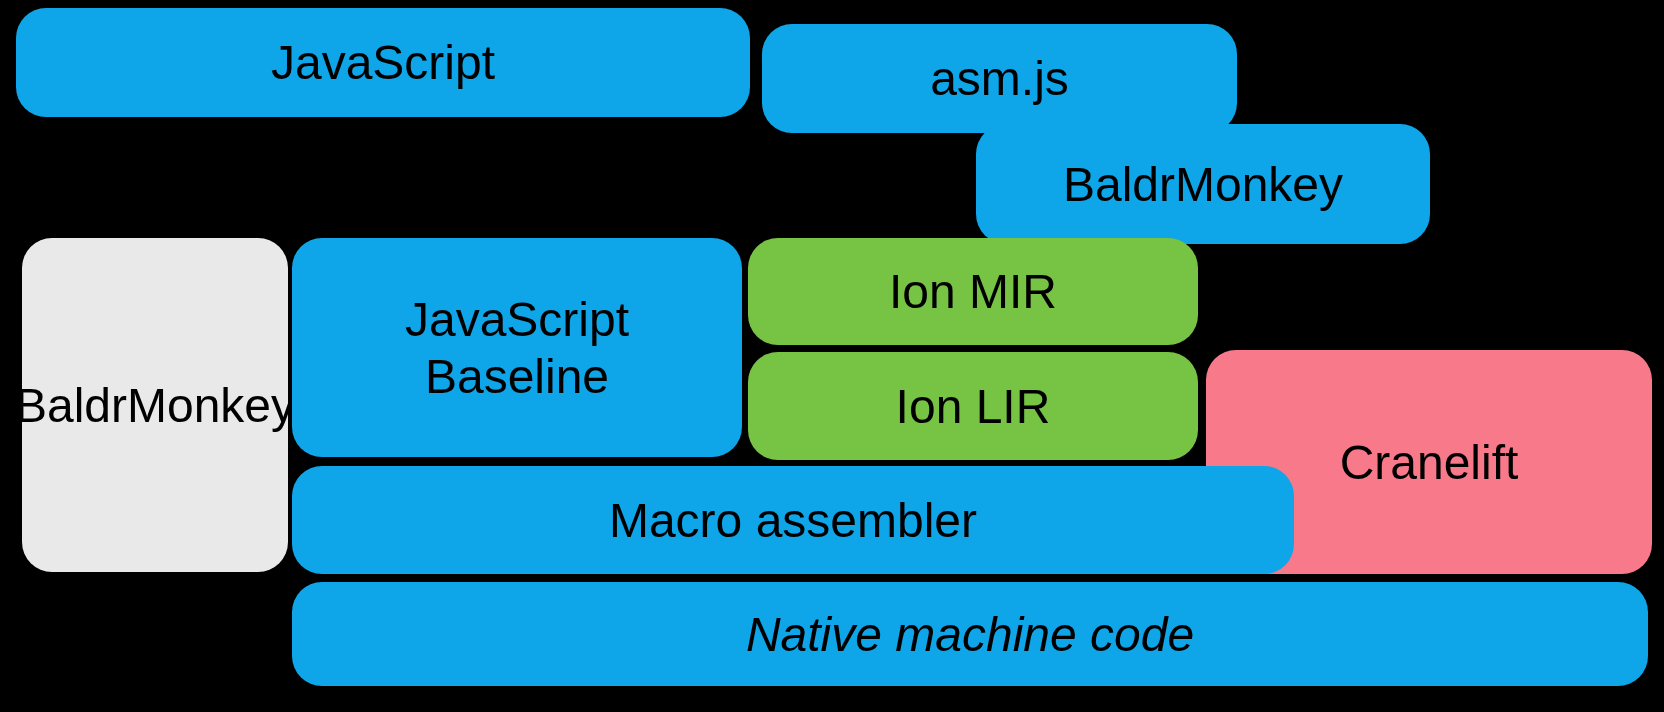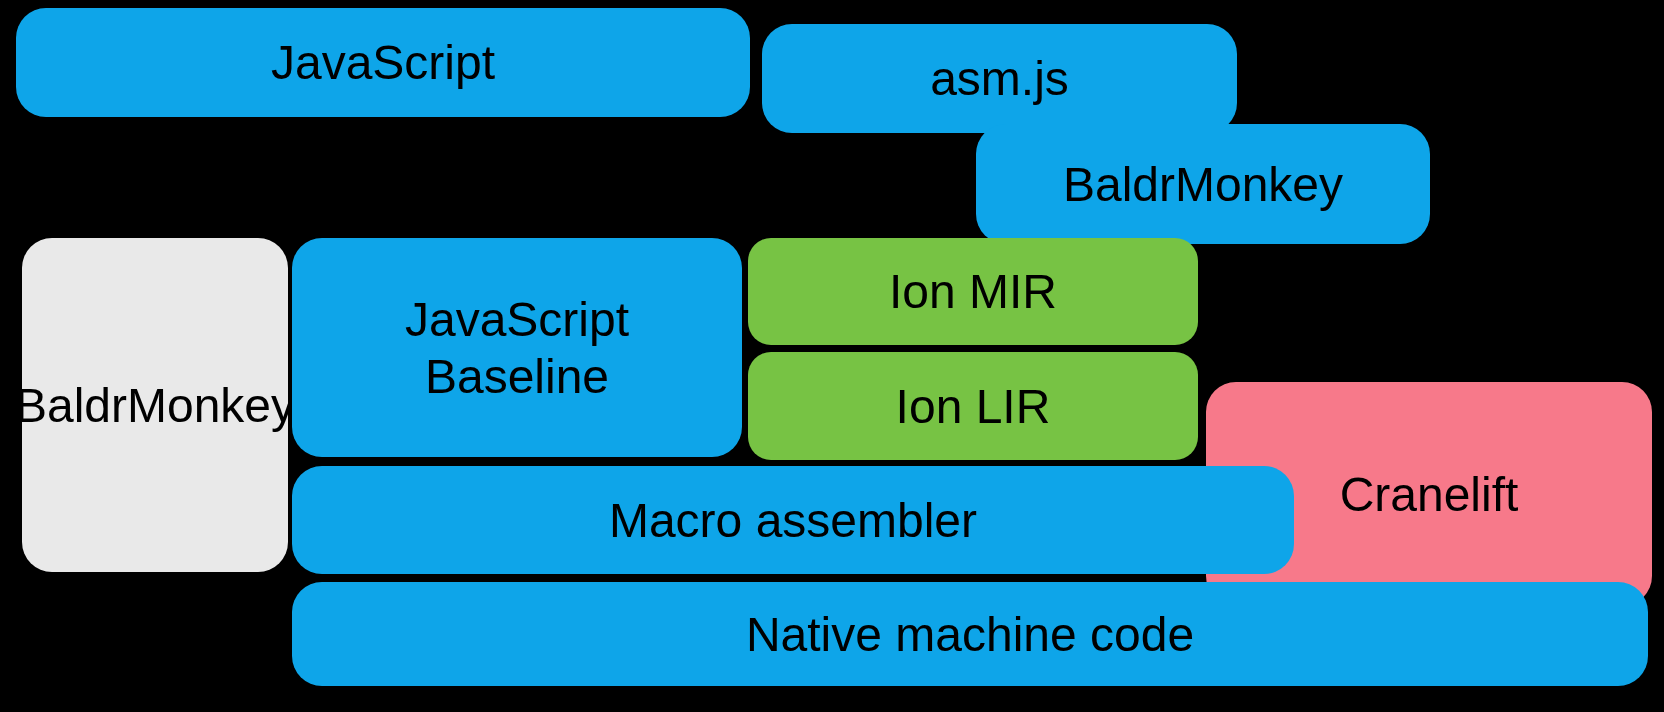--- a/index.html
+++ b/index.html
@@ -23,36 +23,36 @@
     text-align: center;
     border-radius: 30px;
     background: #0ea5e9;
     color: #000000;
     font-size: 48px;
     line-height: 57px;
     white-space: pre-line;
     box-sizing: border-box;
   }
   .node.gray  { background: #E9E9E9; }
-  .node.green { background: #77C344; border-radius: 23px; }
+  .node.green { background: #77C344; }
   .node.pink  { background: #F7798A; }
 
   
   #n-javascript          { left:  16px; top:   8px; width:  734px; height: 109px; }
   #n-asmjs               { left: 762px; top:   24px; width:  475px; height: 109px; }
   #n-wasm                { left:1202px; top:   8px; width:  450px; height: 109px; }
   #n-javascript-bytecode { left:  16px; top: 124px; width:  950px; height: 108px; }
   #n-baldrmonkey         { left: 976px; top: 124px; width:  454px; height: 120px; text-align: right; }
   #n-interpreter         { left:  22px; top: 238px; width:  266px; height: 334px; }
   #n-javascript-baseline { left: 292px; top: 238px; width:  450px; height: 219px; }
   #n-ion-mir             { left: 748px; top: 238px; width:  450px; height: 107px; }
   #n-ion-lir             { left: 748px; top: 352px; width:  450px; height: 108px; }
-  #n-cranelift           { left:1206px; top: 350px; width:  446px; height: 224px; margin-top: 32px; }
+  #n-cranelift           { left:1206px; top: 350px; width:  446px; height: 224px; }
   #n-macro-assembler     { left: 292px; top: 466px; width:  1002px; height: 108px; }
-  #n-native-machine-code { left: 292px; top: 582px; width: 1356px; height: 104px; }
+  #n-native-machine-code { left: 292px; top: 582px; width: 1356px; height: 104px; font-style: italic; }
 </style>
 </head>
 <body>
 
 <div id="canvas">
   <div class="node" id="n-javascript">JavaScript</div>
   <div class="node" id="n-asmjs">asm.js</div>
   <div class="node" id="n-baldrmonkey">BaldrMonkey</div>
   <div class="node gray" id="n-interpreter">BaldrMonkey</div>
   <div class="node" id="n-javascript-baseline">JavaScript

